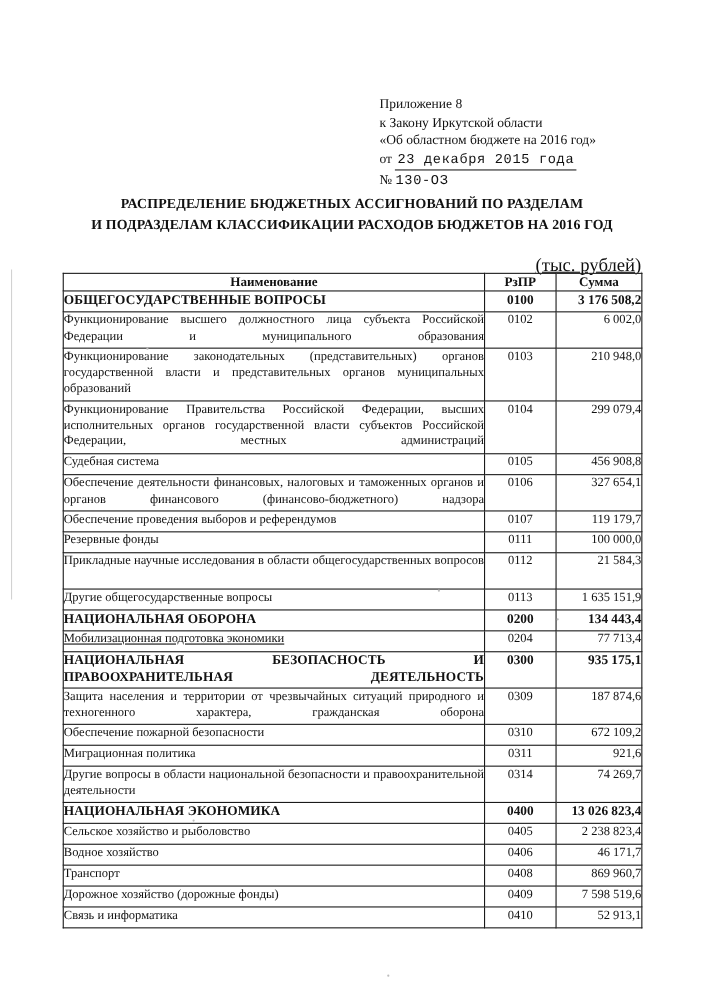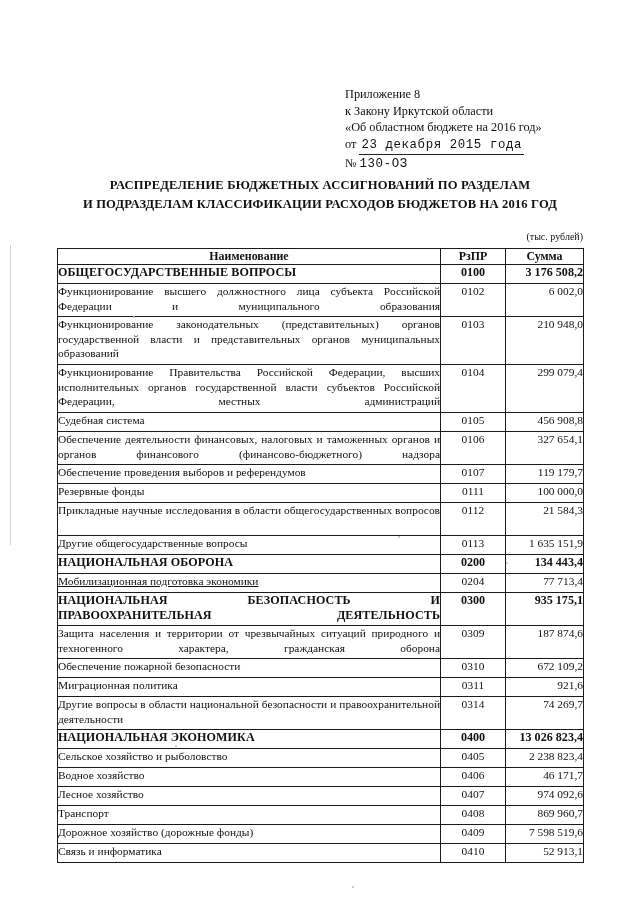--- a/index.html
+++ b/index.html
@@ -61,21 +61,22 @@
     font-size: 12.6px;
     line-height: 19px;
     letter-spacing: 0.15px;
   }
 
   
   .units {
     position: absolute;
     right: 57px;
     top: 231px;
-    font-size: 10px;
+    font-size: 17px;
+    text-decoration: underline;
   }
 
   
   table.budget {
     position: absolute;
     left: 57px;
     top: 248px;
     width: 526px;
     border-collapse: collapse;
     table-layout: fixed;
@@ -280,25 +281,20 @@
           <td class="name single" style="height: 18px;">Сельское хозяйство и рыболовство</td>
           <td class="code">0405</td>
           <td class="sum">2 238 823,4</td>
         </tr>
         <tr>
           <td class="name single" style="height: 18px;">Водное хозяйство</td>
           <td class="code">0406</td>
           <td class="sum">46 171,7</td>
         </tr>
         <tr>
-          <td class="name single" style="height: 18px;">Лесное хозяйство</td>
-          <td class="code">0407</td>
-          <td class="sum">974 092,6</td>
-        </tr>
-        <tr>
           <td class="name single" style="height: 18px;">Транспорт</td>
           <td class="code">0408</td>
           <td class="sum">869 960,7</td>
         </tr>
         <tr>
           <td class="name single" style="height: 18px;">Дорожное хозяйство (дорожные фонды)</td>
           <td class="code">0409</td>
           <td class="sum">7 598 519,6</td>
         </tr>
         <tr>

